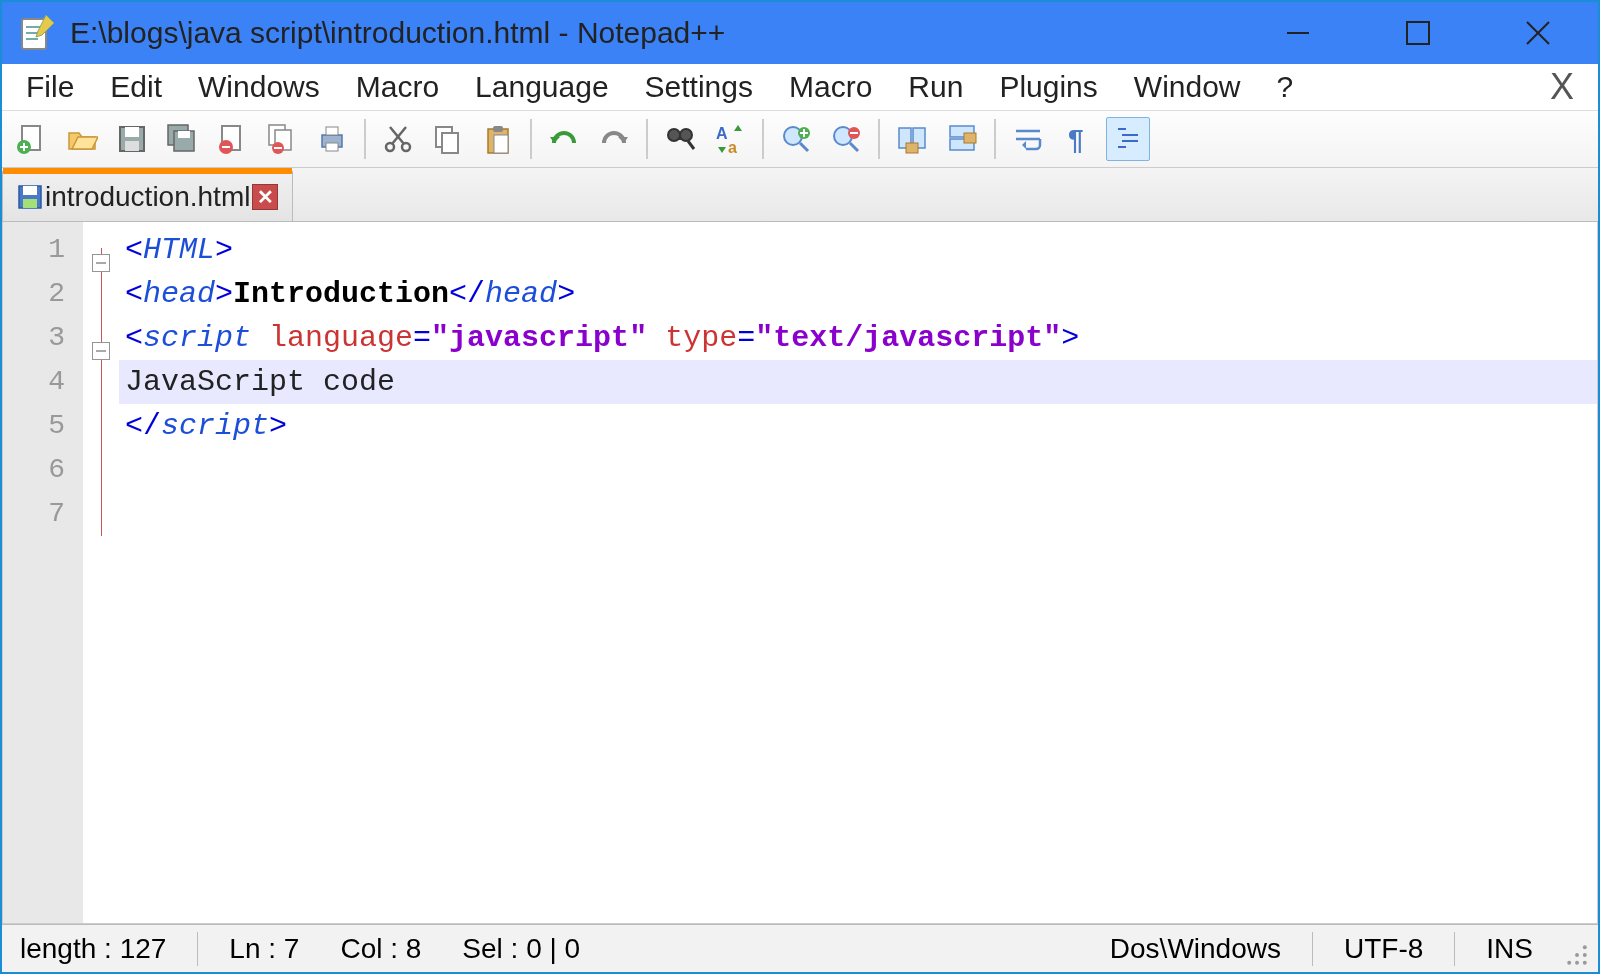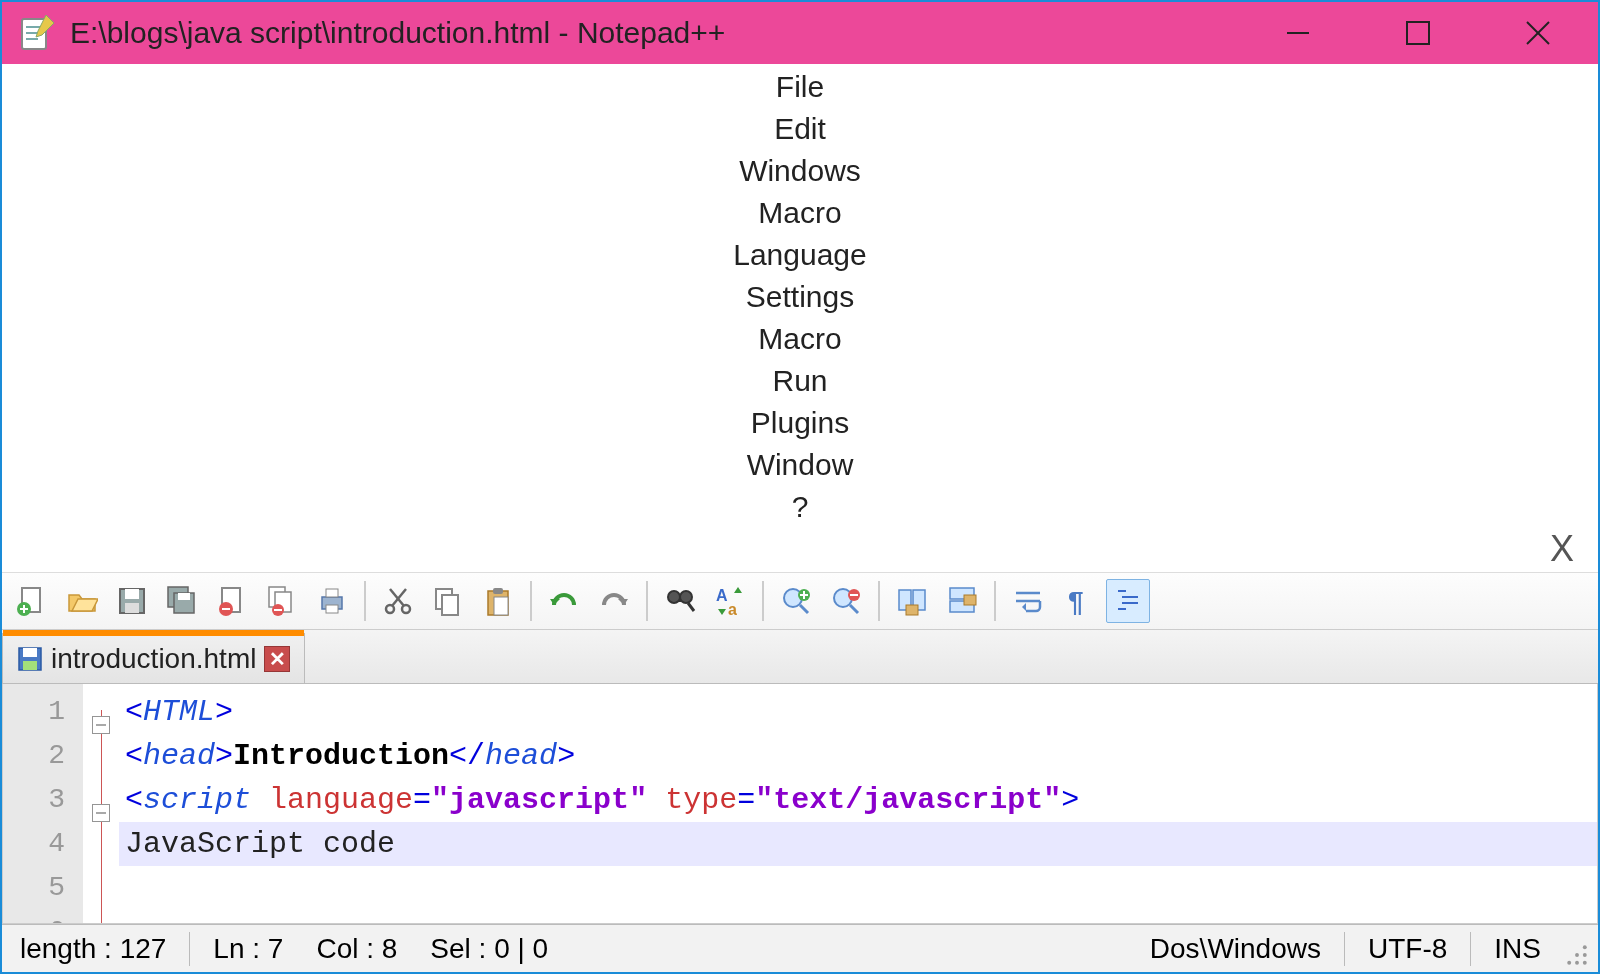--- a/index.html
+++ b/index.html
@@ -1,36 +1,36 @@
 <!DOCTYPE html>
 <html><head>
 <meta charset="utf-8">
 <style>
   * { box-sizing: border-box; }
   html, body { margin: 0; padding: 0; font-family: "Segoe UI", Tahoma, sans-serif; background: #fff; }
   .window { width: 1600px; height: 974px; margin: 0 auto; background: #fff; border: 2px solid #1a8cd8; display: flex; flex-direction: column; overflow: hidden; }
   
-  .titlebar { display: flex; align-items: center; height: 62px; background: #ec4899; padding-left: 14px; }
+  .titlebar { display: flex; align-items: center; height: 62px; background: #3b82f6; padding-left: 14px; }
   .title-icon { width: 40px; height: 40px; margin-right: 14px; position: relative; }
   .title-text { font-size: 30px; color: #222; flex: 1; }
   .win-controls { display: flex; }
   .win-btn { width: 120px; height: 62px; display: flex; align-items: center; justify-content: center; }
   .win-btn svg { stroke: #222; stroke-width: 2; fill: none; }
   
-  .menubar { display: flex; flex-wrap: wrap; align-items: center; padding: 2px 6px 2px 6px; font-size: 30px; color: #222; flex-direction: column; }
+  .menubar { display: flex; flex-wrap: wrap; align-items: center; padding: 2px 6px 2px 6px; font-size: 30px; color: #222; }
   .menu-item { padding: 4px 18px; }
   .menu-close { margin-left: auto; padding-right: 18px; font-size: 36px; color: #555; }
   
   .toolbar { display: flex; align-items: center; height: 58px; padding: 4px 8px; gap: 6px; border-top: 1px solid #ddd; border-bottom: 1px solid #ccc; background: linear-gradient(#fdfdfd,#f4f4f4); }
   .tb-btn { width: 44px; height: 44px; display: flex; align-items: center; justify-content: center; border: 1px solid transparent; border-radius: 2px; }
   .tb-btn.active { border: 1px solid #7eb3e3; background: #d8ecff; }
   .tb-sep { width: 2px; height: 40px; background: #ccc; margin: 0 4px; }
   
   .tabbar { display: flex; align-items: flex-end; height: 54px; background: linear-gradient(#f4f4f4,#e8e8e8); border-bottom: 1px solid #bbb; }
-  .tab { display: flex; align-items: center; height: 50px; background: linear-gradient(#f0f0f0,#e4e4e4); border: 1px solid #bbb; border-bottom: none; padding: 0 14px; gap: 8px; position: relative; }
+  .tab { display: flex; align-items: center; height: 50px; background: linear-gradient(#f0f0f0,#e4e4e4); border: 1px solid #bbb; border-bottom: none; padding: 0 14px; gap: 2px; position: relative; }
   .tab::before { content: ""; position: absolute; left: 0; right: 0; top: -4px; height: 6px; background: #ff8c00; }
   .tab-icon { width: 26px; height: 26px; }
   .tab-label { font-size: 28px; color: #222; }
   .tab-close { width: 26px; height: 26px; background: #c84c4c; color: #fff; font-size: 20px; display: flex; align-items: center; justify-content: center; font-weight: bold; border: 1px solid #963636; }
   
   .editor { flex: 1; display: flex; font-family: Consolas, "Courier New", monospace; font-size: 30px; background: #fff; overflow: hidden; border: 1px solid #ccc; border-top: none; margin-bottom: 0; }
   .gutter { width: 80px; background: #e8e8e8; color: #999; text-align: right; padding-top: 6px; }
   .gutter .ln { height: 44px; line-height: 44px; padding-right: 18px; font-size: 28px; }
   .fold-col { width: 36px; position: relative; padding-top: 6px; }
   .fold-col .fold-box { width: 18px; height: 18px; border: 1px solid #959595; margin: 13px auto 0; position: relative; background: #fff; }
@@ -41,21 +41,21 @@
   .code-line.hl { background: #e8e8ff; }
   .cursor { display: inline-block; width: 2px; height: 32px; background: #000; vertical-align: middle; margin-left: 1px; }
   
   .tagbr { color: #0000dd; }
   .tagname { color: #1d4ed8; font-style: italic; }
   .attrname { color: #cc3333; }
   .attrval { color: #8a00cc; font-weight: bold; }
   .txt { color: #222; margin-top: 30px; }
   .bold { font-weight: bold; color: #000000; }
   
-  .statusbar { display: flex; align-items: center; height: 48px; background: #f2f2f2; border-top: 1px solid #bbb; font-size: 28px; padding: 0 8px; gap: 13px; }
+  .statusbar { display: flex; align-items: center; height: 48px; background: #f2f2f2; border-top: 1px solid #bbb; font-size: 28px; padding: 0 8px; gap: 21px; }
   .statusbar .cell { padding: 0 10px; }
   .statusbar .sep { width: 1px; height: 34px; background: #bbb; }
   .statusbar .flex { flex: 1; }
   .grip { width: 26px; height: 26px; align-self: flex-end; margin-bottom: 4px; }
 </style>
 </head>
 <body>
 
 <div class="window">
 
@@ -290,20 +290,21 @@
     <div class="fold-col" id="foldcol">
       <div class="fold-line" style="height: 288px;"></div>
     <div class="fold-box" style="margin-top: 13px; position: absolute; left: 9px; top: 19px;"></div>
         <div class="fold-box" style="margin-top: 13px; position: absolute; left: 9px; top: 107px;"></div>
       </div>
     <div class="code-area" id="codearea">
         <div class="code-line"><span class="tagbr">&lt;</span><span class="tagname">HTML</span><span class="tagbr">&gt;</span></div>
         <div class="code-line"><span class="tagbr">&lt;</span><span class="tagname">head</span><span class="tagbr">&gt;</span><span class="bold">Introduction</span><span class="tagbr">&lt;/</span><span class="tagname">head</span><span class="tagbr">&gt;</span></div>
         <div class="code-line"><span class="tagbr">&lt;</span><span class="tagname">script </span><span class="attrname">language</span><span class="tagbr">=</span><span class="attrval">"javascript" </span><span class="attrname">type</span><span class="tagbr">=</span><span class="attrval">"text/javascript"</span><span class="tagbr">&gt;</span></div>
         <div class="code-line hl"><span class="txt">JavaScript code</span></div>
+        <div class="code-line"><span class="tagbr">&lt;/</span><span class="tagname">script</span><span class="tagbr">&gt;</span></div>
         <div class="code-line"></div>
       </div>
   </div>
 
   <div class="statusbar">
     <span class="cell">length : 127</span>
     <span class="sep"></span>
     <span class="cell">Ln : 7</span>
     <span class="cell">Col : 8</span>
     <span class="cell">Sel : 0 | 0</span>

